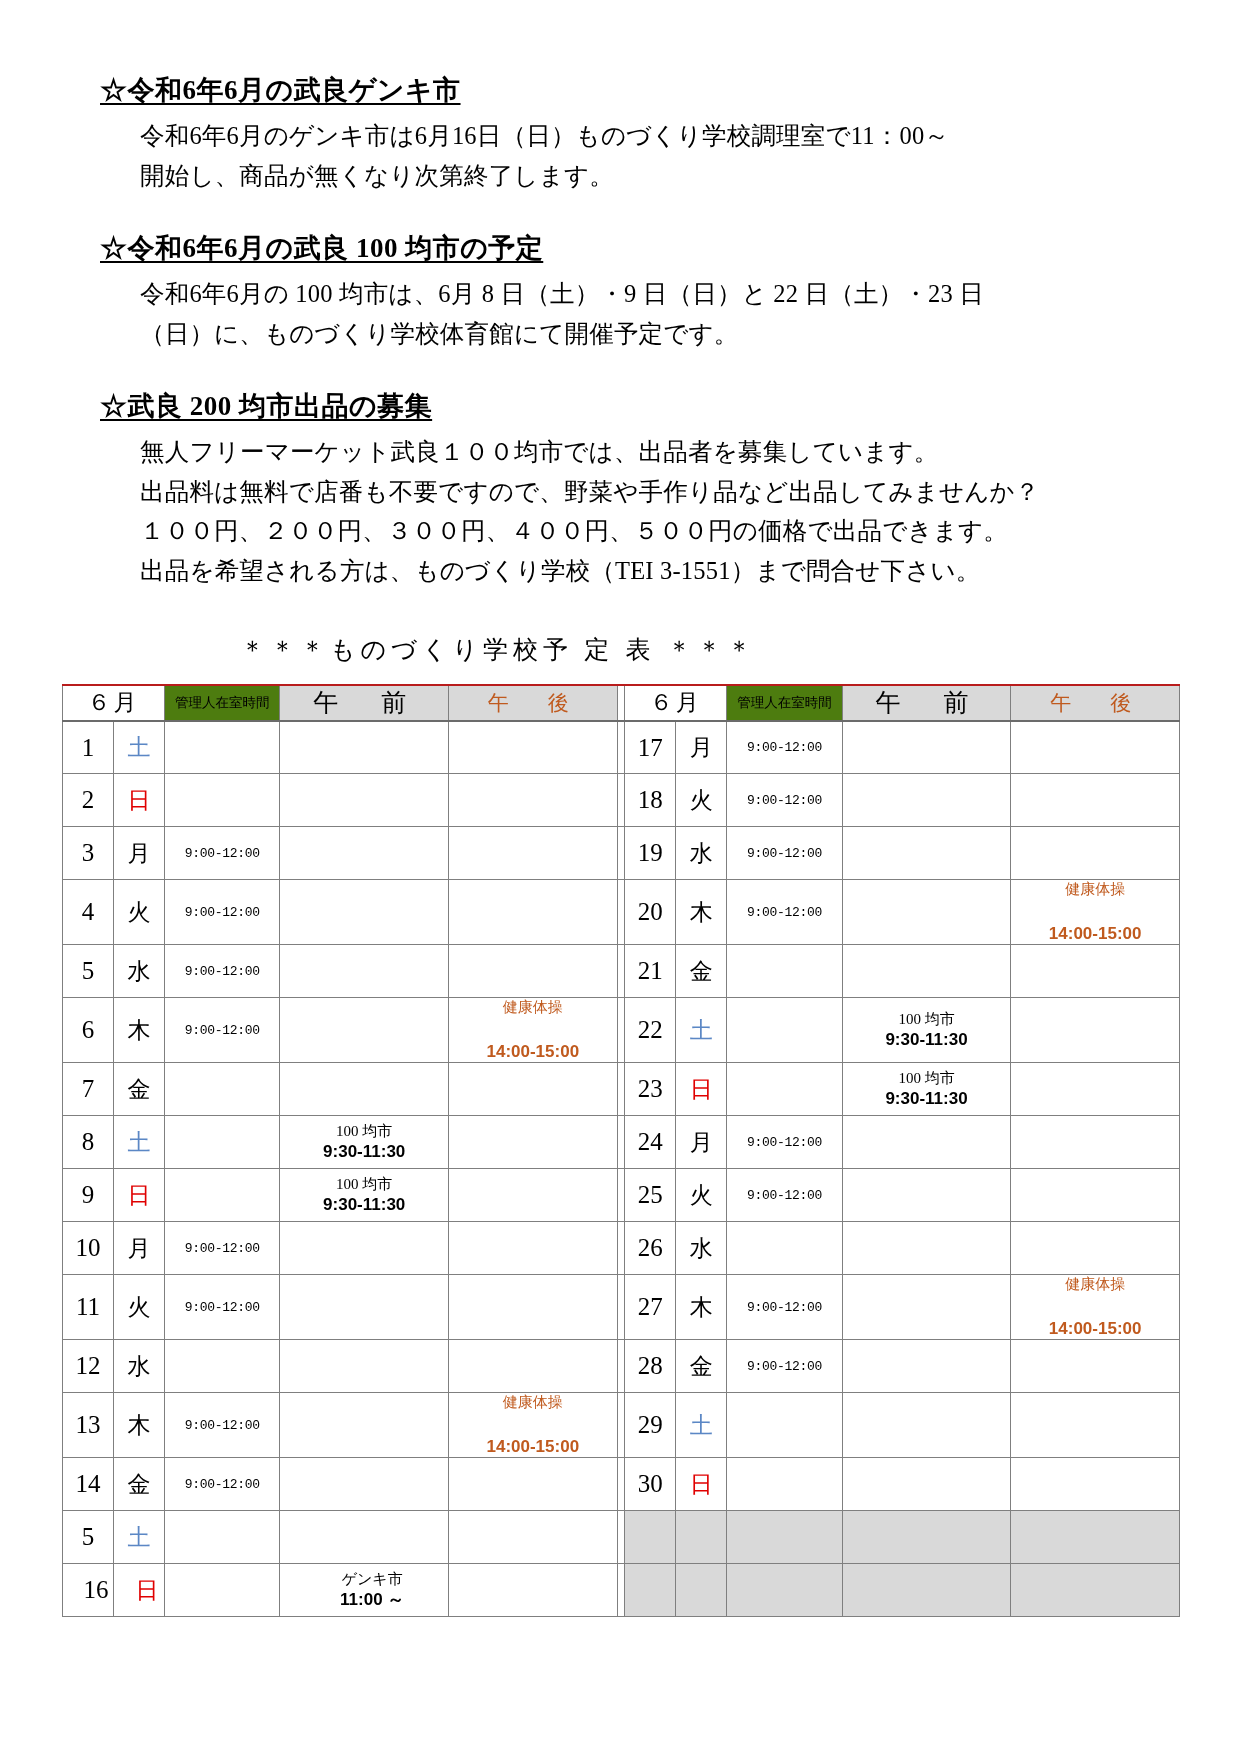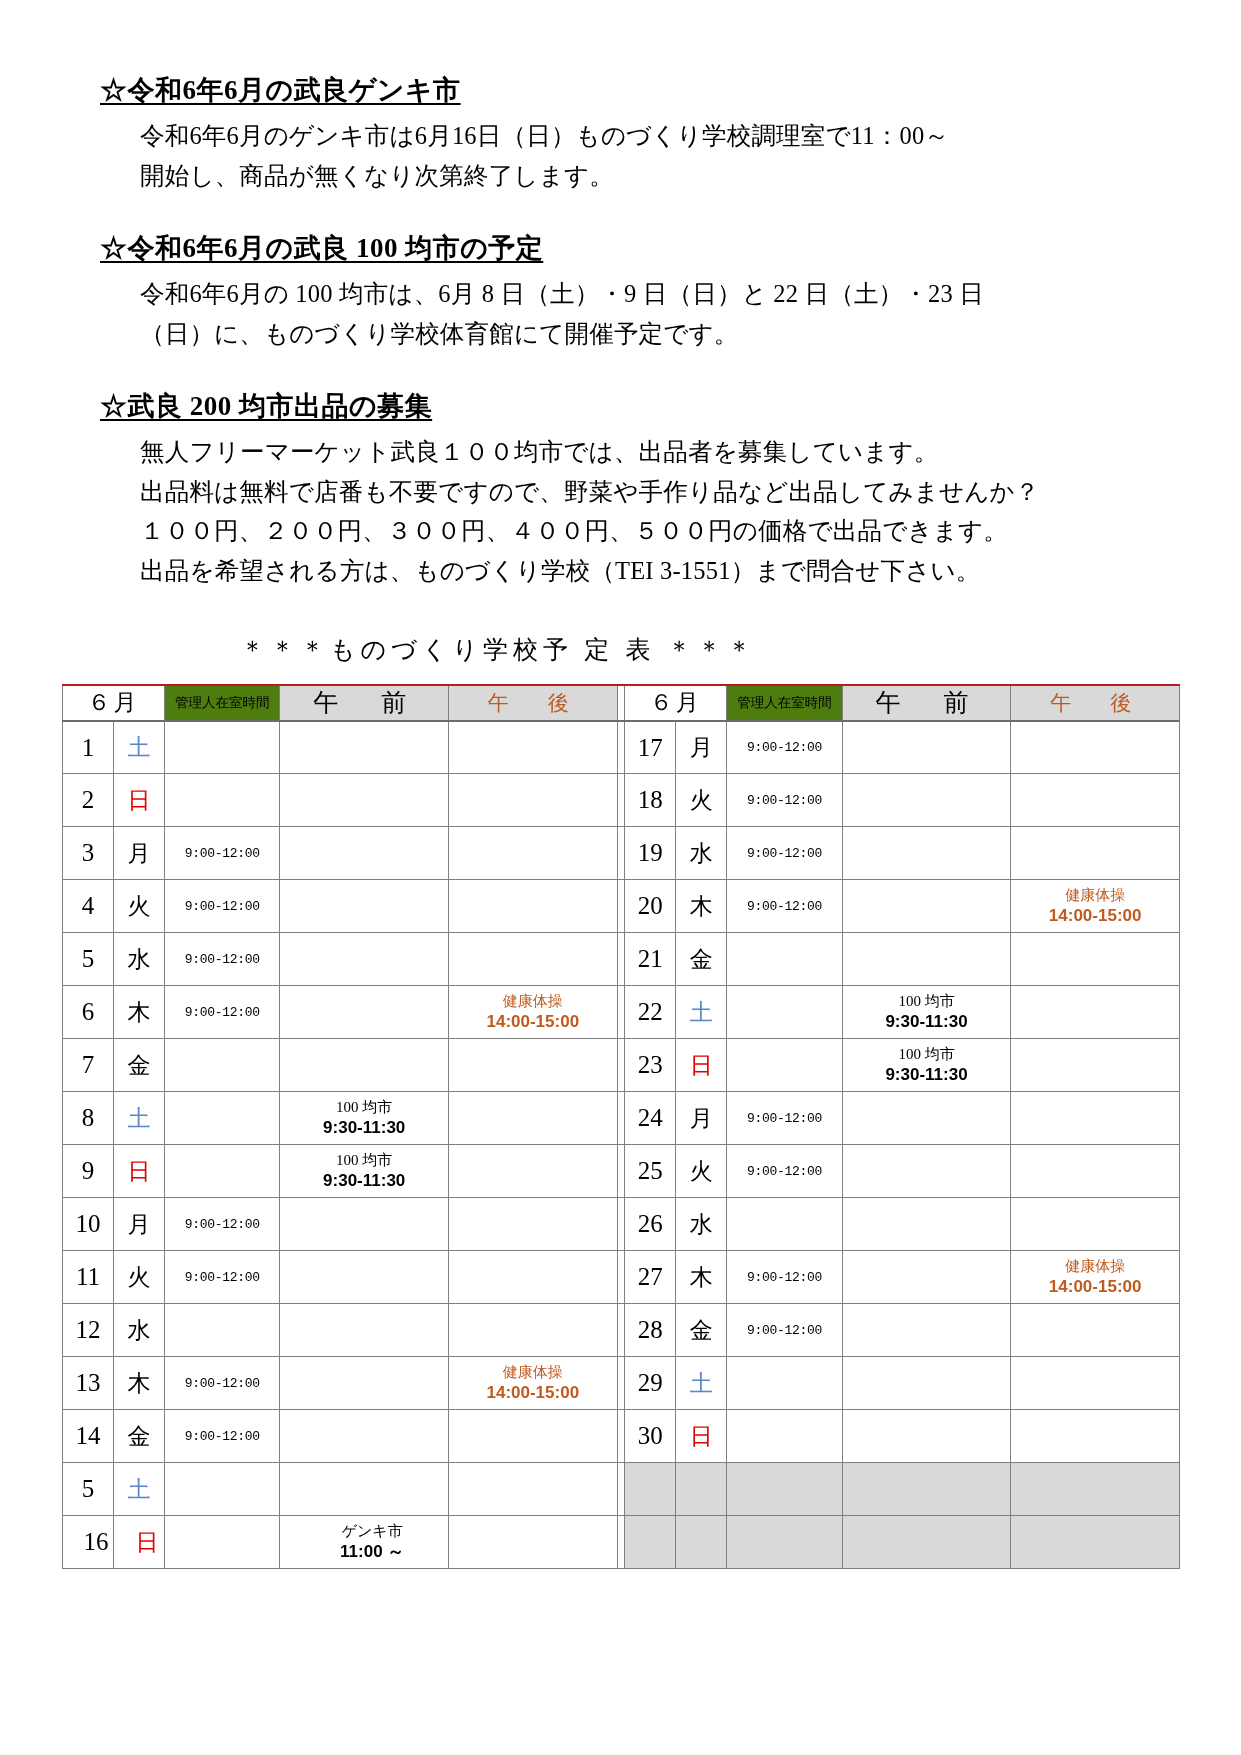--- a/index.html
+++ b/index.html
@@ -92,21 +92,21 @@
     letter-spacing: -0.3px;
   }
 
   .ev { line-height: 1.25; }
   .ev .t1 { font-size: 15px; display: block; }
   .ev .t2 { font-size: 17px; display: block; font-weight: bold; }
   .ev.black { color: #000000; }
   .ev.black .t2 { font-family: "Liberation Sans", sans-serif; }
   .ev.orange { color: #c05a1e; }
   .ev.orange .t1 { font-family: "Liberation Sans", sans-serif; }
-  .ev.orange .t2 { font-family: "Liberation Sans", sans-serif; }
+  .ev.orange .t2 { font-family: "Liberation Sans", sans-serif; margin-top: 24px; }
 
   td.gap { border: none; background: #ffffff; }
   td.blank-gray { background: #d9d9d9; }
 
   tr.lastrow td { border-bottom: 1px solid #7f7f7f; padding-left: 16px; }
 </style>
 </head>
 <body>
 
 <div class="page">

